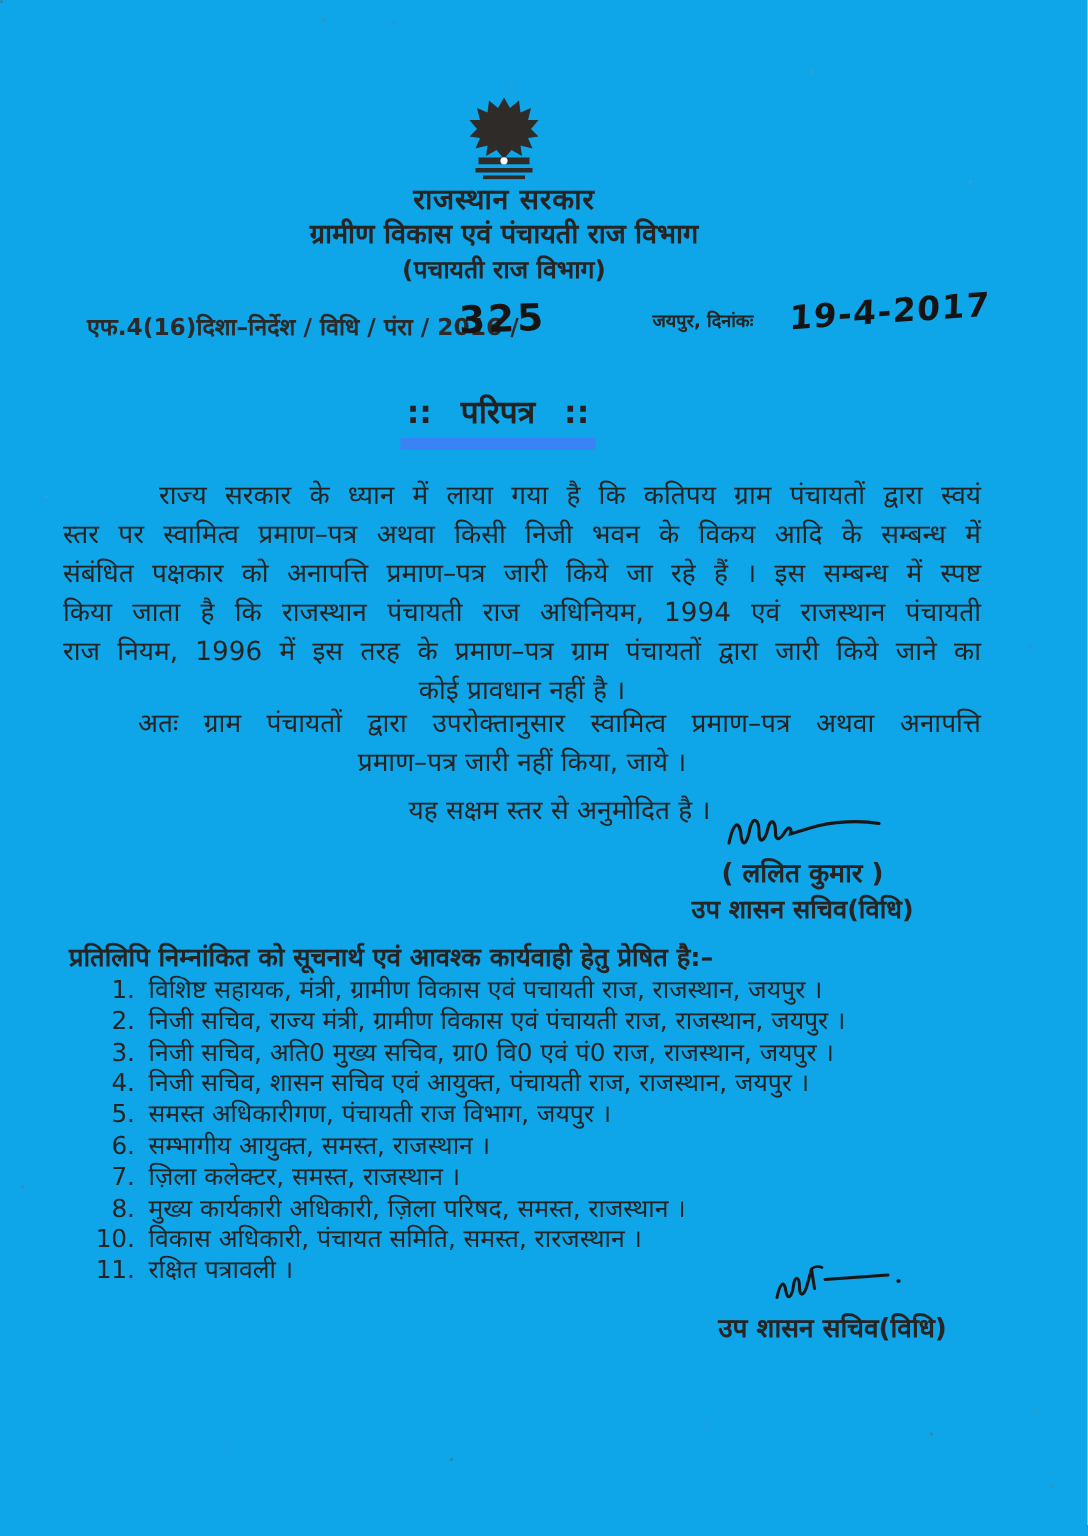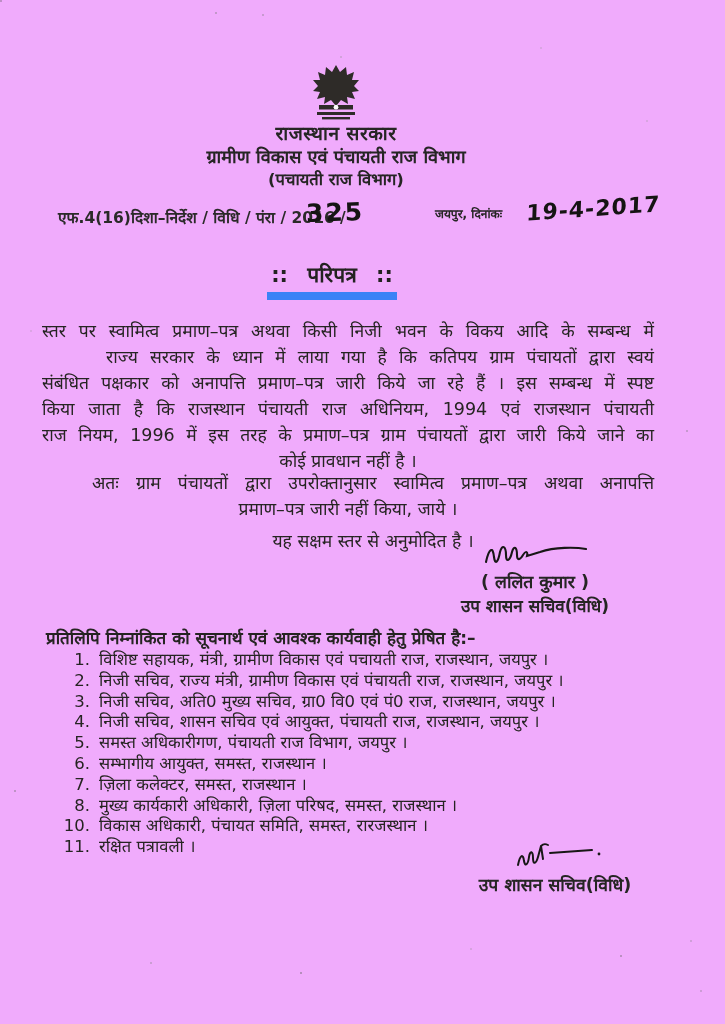--- a/index.html
+++ b/index.html
@@ -1,20 +1,20 @@
 <!DOCTYPE html>
 <html><head>
 <meta charset="utf-8">
 <style>
   html,body{margin:0;padding:0;background:#e8e8e8;}
   .page{
     position:relative;
     width:725px;height:1024px;
     margin:0 auto;
-    background:#f0abfc;
+    background:#0ea5e9;
     font-family:"DejaVu Sans","Liberation Sans",sans-serif;
     color:#262524;
     overflow:hidden;
   }
   
   .specks{
     position:absolute;left:0;top:0;width:2px;height:2px;border-radius:50%;
     background:rgba(90,90,90,.45);
     box-shadow:
       215px 12px rgba(120,120,120,.5), 262px 14px rgba(120,120,120,.45),
@@ -114,22 +114,22 @@
     <span class="ref-hw hw">325</span>
     <span class="place-date">जयपुर, दिनांकः</span>
     <span class="date-hw hw">19-4-2017</span>
   </div>
 
   <div class="doc-title">
     <span>:: परिपत्र ::</span>
   </div>
 
   <div class="para p1">
+    <div class="pline stretch ind1">राज्य सरकार के ध्यान में लाया गया है कि कतिपय ग्राम पंचायतों द्वारा स्वयं</div>
     <div class="pline stretch">स्तर पर स्वामित्व प्रमाण–पत्र अथवा किसी निजी भवन के विकय आदि के सम्बन्ध में</div>
-    <div class="pline stretch ind1">राज्य सरकार के ध्यान में लाया गया है कि कतिपय ग्राम पंचायतों द्वारा स्वयं</div>
     <div class="pline stretch">संबंधित पक्षकार को अनापत्ति प्रमाण–पत्र जारी किये जा रहे हैं । इस सम्बन्ध में स्पष्ट</div>
     <div class="pline stretch">किया जाता है कि राजस्थान पंचायती राज अधिनियम, 1994 एवं राजस्थान पंचायती</div>
     <div class="pline stretch">राज नियम, 1996 में इस तरह के प्रमाण–पत्र ग्राम पंचायतों द्वारा जारी किये जाने का</div>
     <div class="pline">कोई प्रावधान नहीं है ।</div>
   </div>
 
   <div class="para p2">
     <div class="pline stretch ind2">अतः ग्राम पंचायतों द्वारा उपरोक्तानुसार स्वामित्व प्रमाण–पत्र अथवा अनापत्ति</div>
     <div class="pline">प्रमाण–पत्र जारी नहीं किया, जाये ।</div>
   </div>

